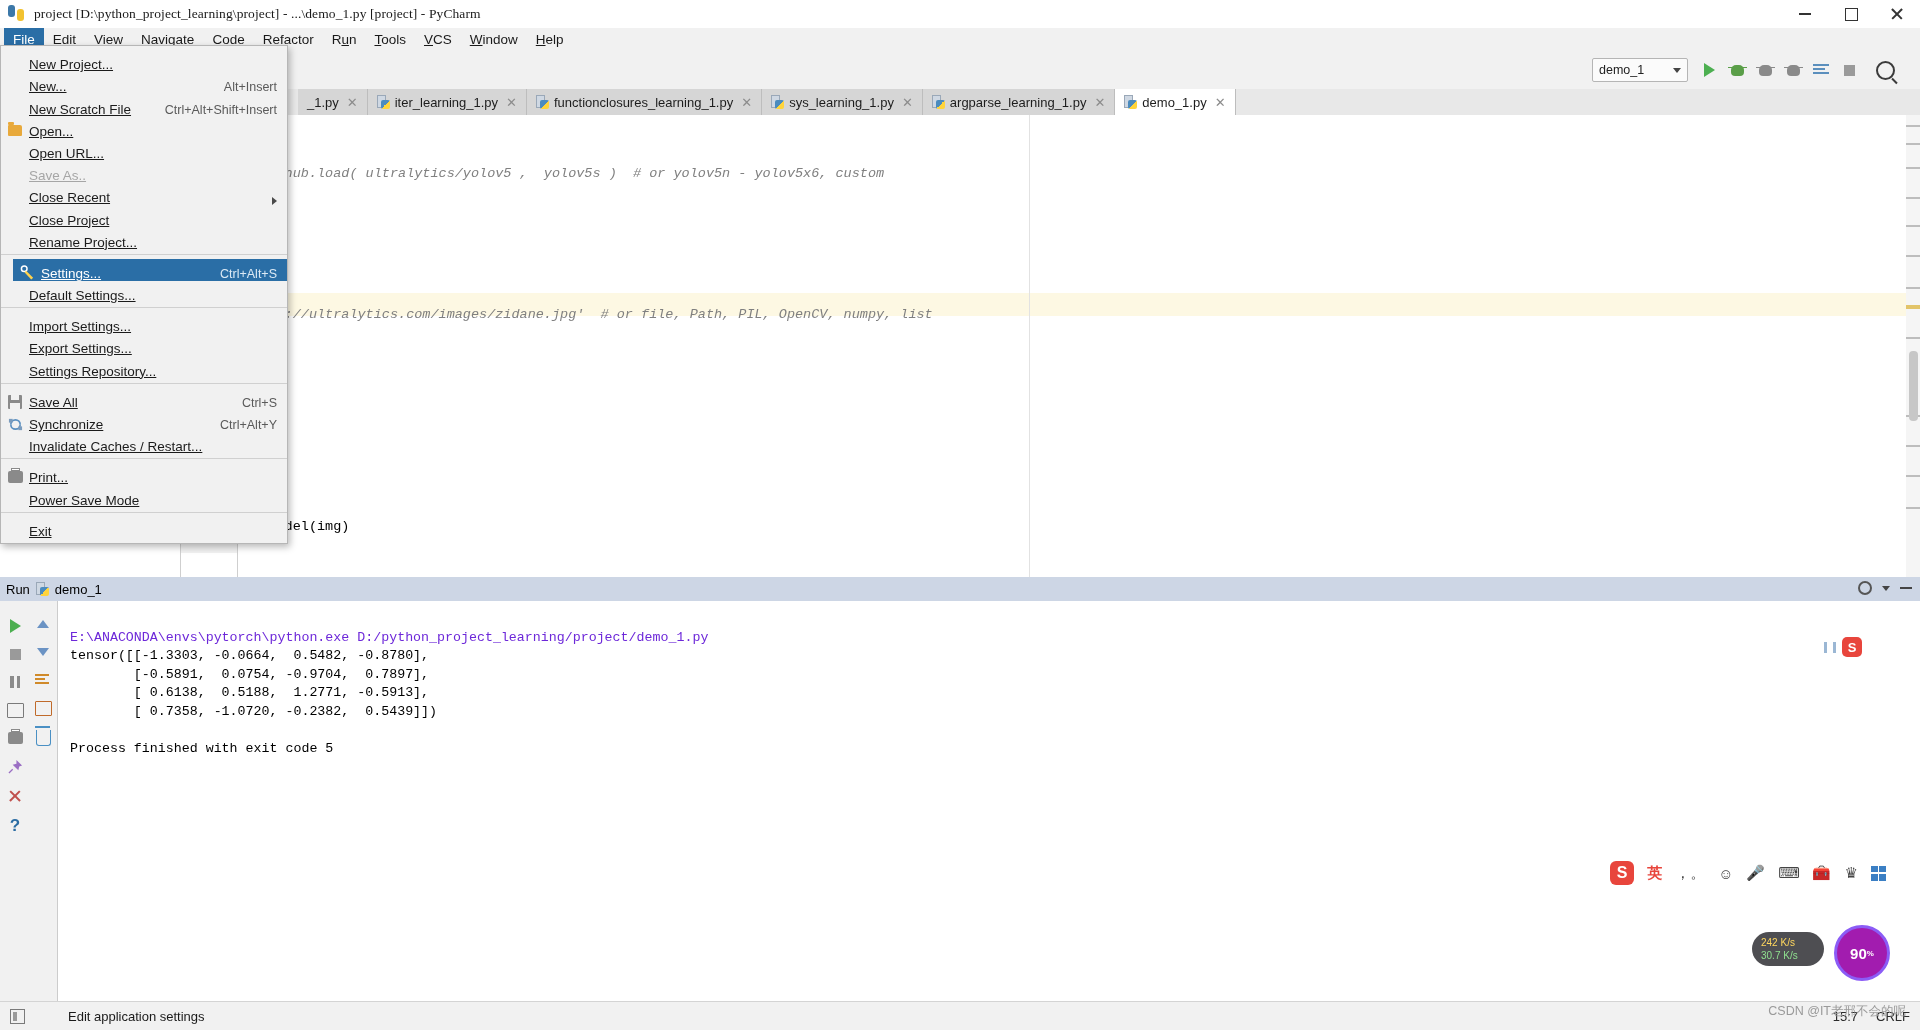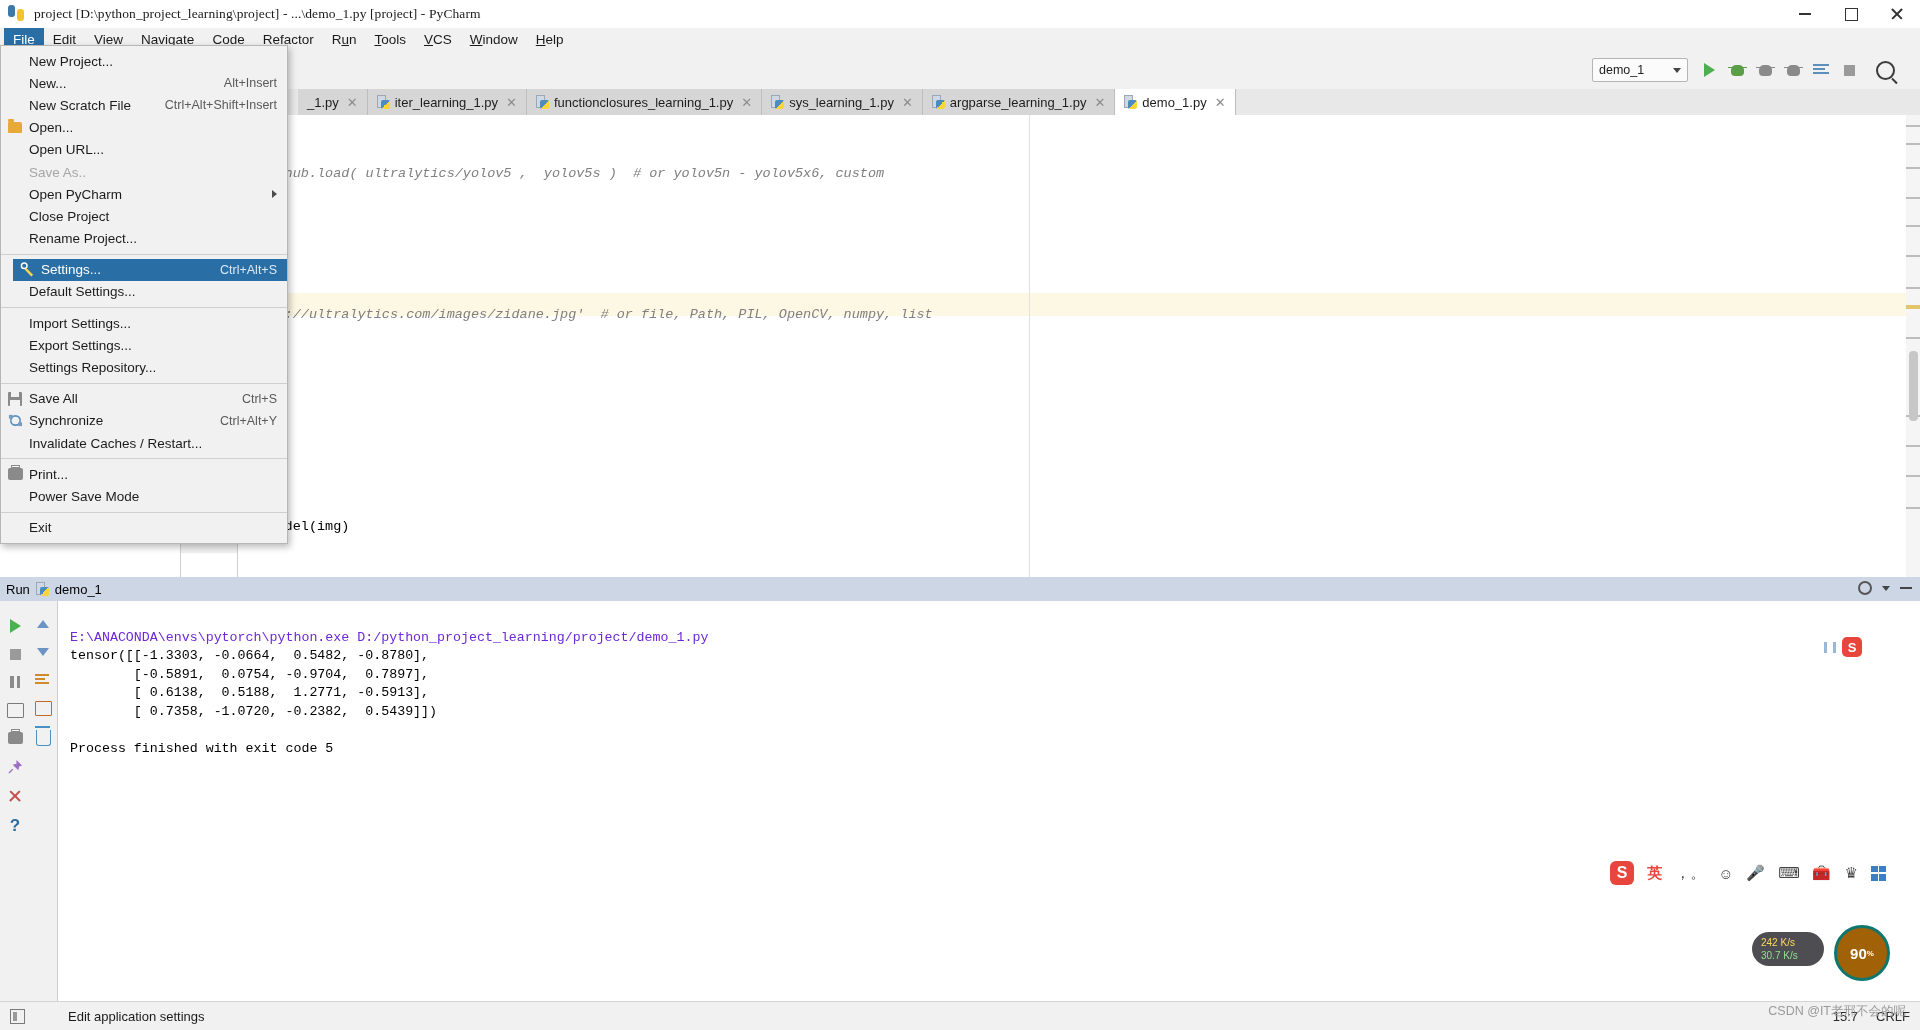--- a/index.html
+++ b/index.html
@@ -130,37 +130,37 @@
   .sq-grid{width:15px;height:15px;display:grid;grid-template-columns:1fr 1fr;grid-template-rows:1fr 1fr;gap:1.5px;}
   .sq-grid i{background:#3b7fc4;display:block;}
   .crown{color:#f0a72e;font-size:15px;}
 
   
   .netwidget{position:absolute;right:96px;top:932px;width:72px;height:34px;background:#4e4e52;
              border-radius:17px;color:#fff;font-size:10px;display:flex;flex-direction:column;
              justify-content:center;padding-left:9px;box-sizing:border-box;line-height:13px;}
   .netwidget .up{color:#ffd75e;} .netwidget .dn{color:#8fe08f;}
   .circlew{position:absolute;right:30px;top:925px;width:50px;height:50px;border-radius:50%;
-           background:#a16207;border:3px solid #0f766e;color:#fff;display:flex;
+           background:#a21caf;border:3px solid #8b5cf6;color:#fff;display:flex;
            align-items:center;justify-content:center;font-size:15px;font-weight:bold;}
   .circlew sup{font-size:8px;}
 
   
   .statusbar{position:absolute;left:0;top:1001px;width:1920px;height:29px;background:#f1f1f1;
              border-top:1px solid #d4d4d4;display:flex;align-items:center;font-size:13px;color:#1a1a1a;gap:34px;}
   .sb-ico{width:15px;height:15px;border:1.6px solid #7a7a7a;margin:0 9px 0 10px;position:relative;box-sizing:border-box;}
   .sb-ico:before{content:"";position:absolute;left:2px;top:1.5px;width:4px;height:9px;background:#9a9a9a;}
   .sb-right{position:absolute;right:10px;display:flex;gap:18px;align-items:center;color:#2b2b2b;}
   .wm{position:absolute;right:14px;top:1003px;font-size:12.5px;color:#9a9a9a;}
 
   
   .popup{position:absolute;left:0;top:45px;width:288px;background:#f1f1f1;
          border:1px solid #b6b6b6;box-shadow:2px 3px 7px rgba(0,0,0,.28);padding:4px 0;box-sizing:border-box;}
-  .mi{position:relative;height:22.2px;display:flex;align-items:center;font-size:13.5px;color:#1b1b1b;
-      padding:0 10px 0 28px;box-sizing:border-box;}
+  .mi{position:relative;height:22.2px;display:flex;align-items:flex-end;font-size:13.5px;color:#1b1b1b;
+      padding:0 10px 0 28px;box-sizing:border-box;text-decoration:underline;}
   .mi.sel{background:#2a6ea6;color:#ffffff;margin-left:12px;}
   .mi.disabled{color:#a6a6a6;}
   .mi .sc{position:absolute;right:10px;font-size:12.5px;color:#5a5a5a;}
   .mi.sel .sc{color:#dbe9f5;}
   .mi .mic{position:absolute;left:6px;width:16px;height:16px;display:flex;align-items:center;justify-content:center;}
   .mi .submenu-arrow{position:absolute;right:10px;width:0;height:0;
         border-top:4px solid transparent;border-bottom:4px solid transparent;border-left:5px solid #4a4a4a;}
   .mdiv{height:1px;background:#d0d0d0;margin:4px 0;}
   .ico-folder{width:14px;height:11px;background:#e8a93b;border-radius:1px 2px 1px 1px;position:relative;}
   .ico-folder:before{content:"";position:absolute;left:0;top:-3px;width:6px;height:3px;background:#e8a93b;border-radius:1px;}
@@ -455,21 +455,21 @@
         </span>
       <span>Open...</span>
     </div>
     <div class="mi">
       <span>Open URL...</span>
     </div>
     <div class="mi disabled">
       <span>Save As..</span>
     </div>
     <div class="mi">
-      <span>Open PyCharm</span>
+      <span>Close Recent</span>
       <span class="submenu-arrow"></span>
     </div>
     <div class="mi">
       <span>Close Project</span>
     </div>
     <div class="mi">
       <span>Rename Project...</span>
     </div>
 
     <div class="mdiv"></div>

